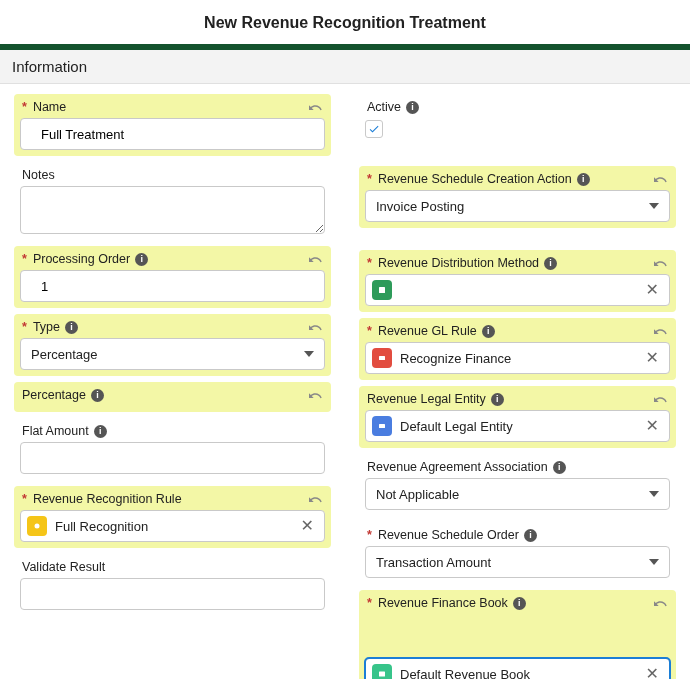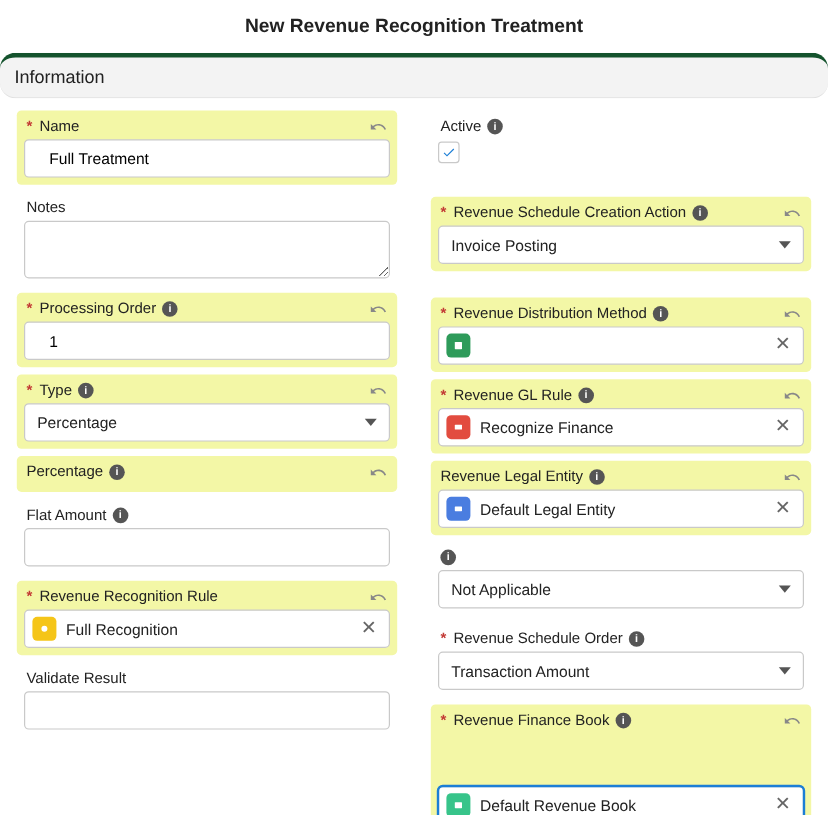--- a/index.html
+++ b/index.html
@@ -12,26 +12,25 @@
     width: 690px;
   }
   .page-title {
     text-align: center;
     font-size: 16px;
     font-weight: 600;
     padding: 14px 0 12px;
   }
   .section-header {
     background: #f3f3f3;
-    border-top: 4px solid #14532d;
+    border-top: 6px solid #14532d;
     border-bottom: 1px solid #e0e0e0;
     padding: 8px 12px;
     font-size: 15px;
     font-weight: 400;
-    border-radius: 13px;
   }
   .form-body {
     display: flex;
     gap: 28px;
     padding: 10px 14px 18px;
   }
   .col {
     flex: 1;
     display: flex;
     flex-direction: column;
@@ -337,20 +336,21 @@
               <rect x="6" y="8" width="12" height="8" rx="1" fill="#fff"></rect>
             </svg>
         </span>
         <span>Default Legal Entity</span>
         <span class="clear">✕</span>
       </div>
     </div>
 
     <div class="field">
       <div class="label-row">
+        <span>Revenue Agreement Association</span>
         <span class="info-icon">i</span>
       </div>
       <div class="ctrl select">
         <span>Not Applicable</span>
         <span class="caret"></span>
       </div>
     </div>
 
     <div class="field">
       <div class="label-row">

